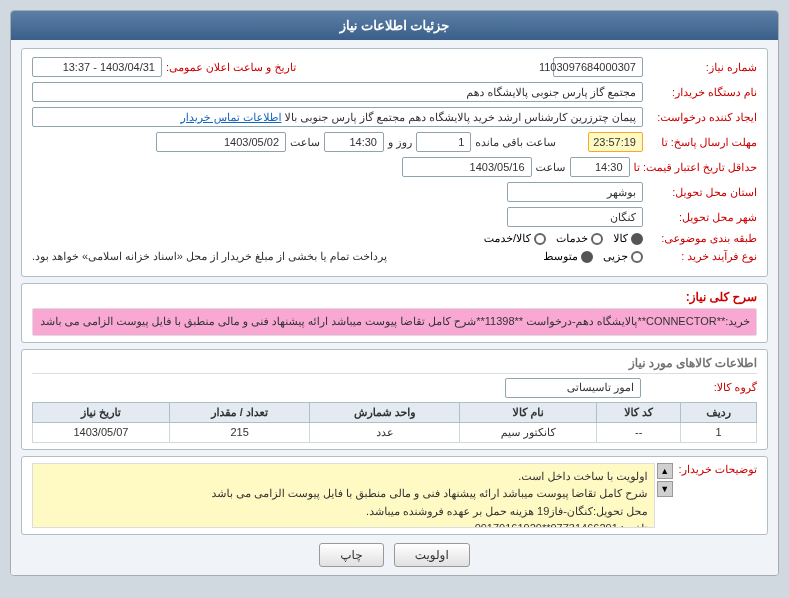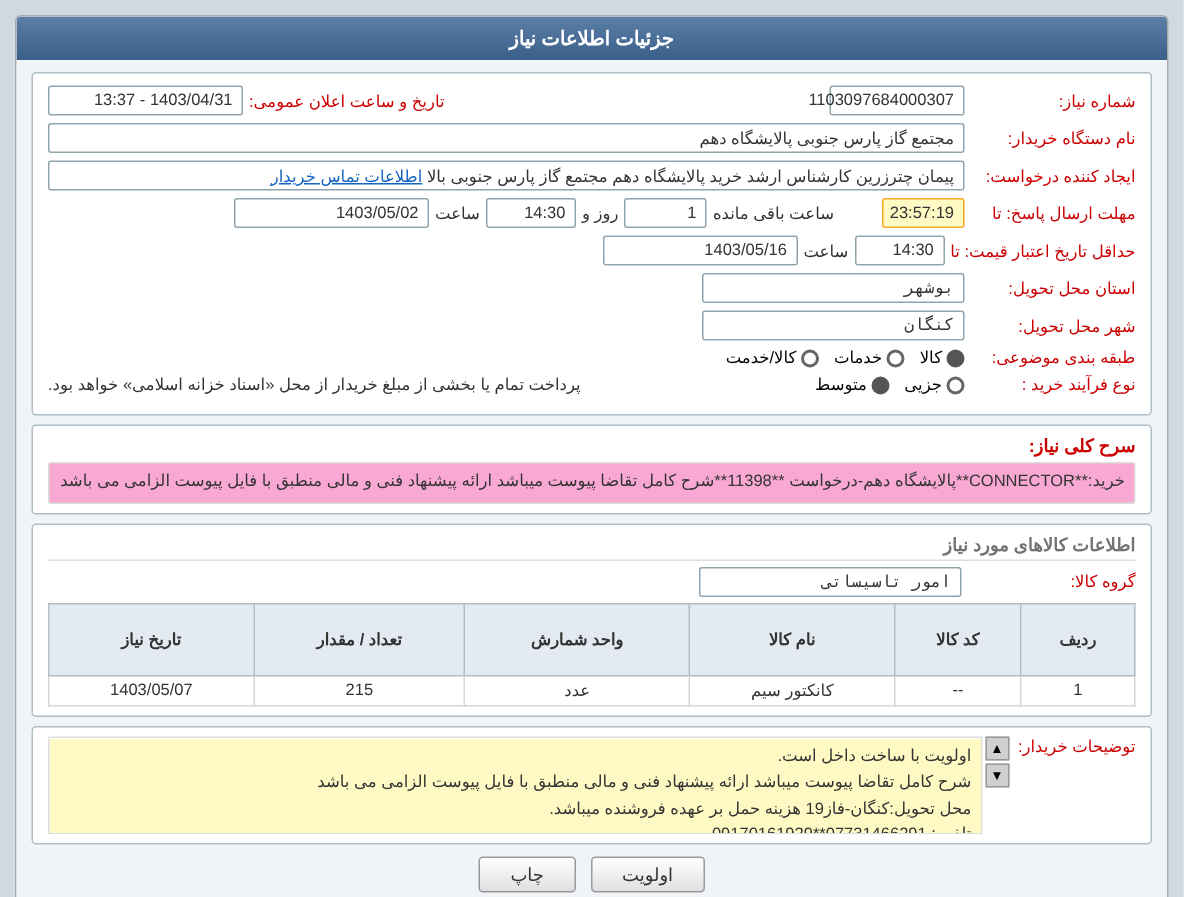--- a/index.html
+++ b/index.html
@@ -64,21 +64,21 @@
       background: #fff;
       border: 1px solid #90a4ae;
       border-radius: 2px;
       padding: 2px 6px;
       font-size: 11px;
       color: #333;
       min-height: 20px;
       display: flex;
       align-items: center;
     }
-    .field-medium { width: 175px; font-family: Liberation Mono, monospace; }
+    .field-medium { width: 136px; }
     .field-xsmall { width: 55px; }
     .field-date { width: 130px; }
     .field-number { width: 90px; }
     .field-time { width: 60px; }
     .field-fill { flex: 1; }
     .field-yellow { background: #fff9c4; border-color: #f9a825; margin-left: 28px; }
     .inline-label {
       font-size: 11px;
       color: #333;
       white-space: nowrap;
@@ -150,21 +150,21 @@
       margin-bottom: 4px;
     }
     table.data-table {
       width: 100%;
       border-collapse: collapse;
       font-size: 11px;
     }
     table.data-table th {
       background: #e3eaf2;
       border: 1px solid #b0bec5;
-      padding: 17px 6px;
+      padding: 3px 6px;
       text-align: center;
       color: #333;
     }
     table.data-table td {
       border: 1px solid #cfd8dc;
       padding: 3px 6px;
       text-align: center;
       color: #333;
     }
     .notes-section {

